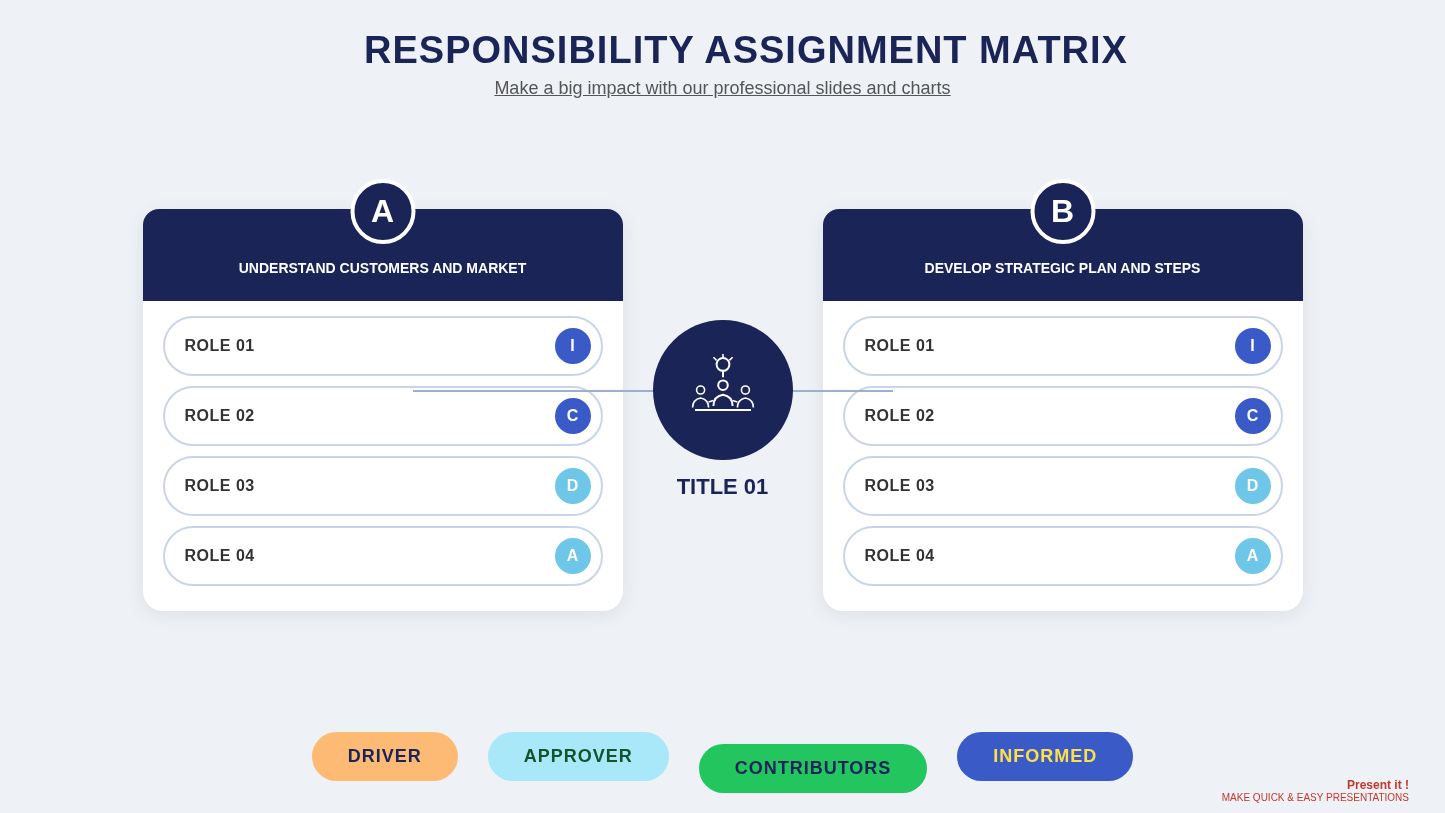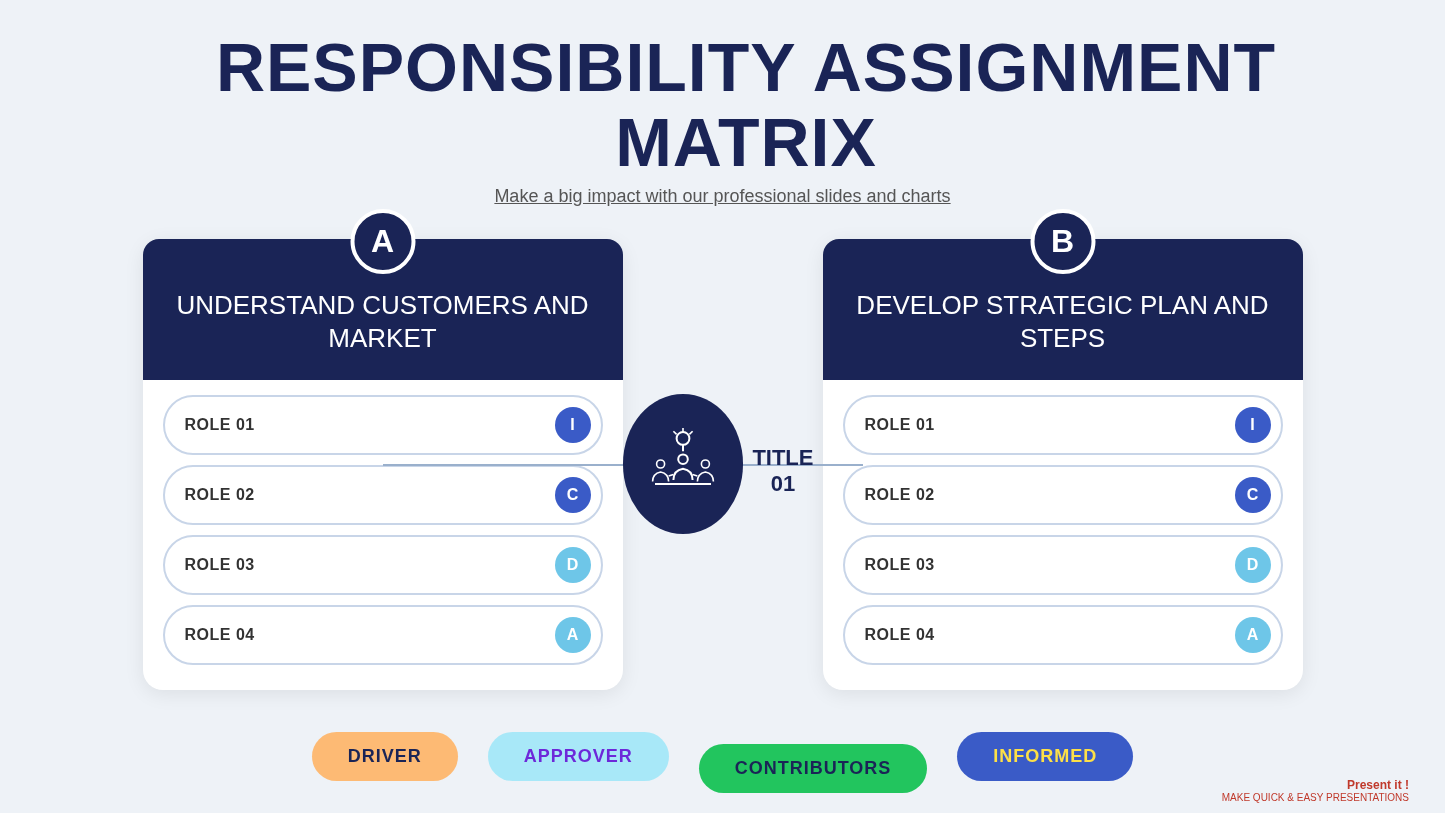--- a/index.html
+++ b/index.html
@@ -22,21 +22,21 @@
       align-items: center;
       padding: 30px 60px 20px;
     }
 
     
     .header {
       text-align: center;
       margin-bottom: 10px;
     }
     .main-title {
-      font-size: 68px;
+      font-size: 38px;
       font-weight: 900;
       color: #1a2456;
       letter-spacing: 1px;
       text-transform: uppercase;
       line-height: 1.1;
       margin-left: 47px;
     }
     .subtitle {
       font-size: 18px;
       color: #555;
@@ -70,22 +70,22 @@
     .card-header {
       background: #1a2456;
       border-radius: 16px 16px 0 0;
       padding: 50px 30px 24px;
       text-align: center;
       position: relative;
     }
 
     .card-header-title {
       color: white;
-      font-size: 26px;
-      font-weight: 400;
+      font-size: 14px;
+      font-weight: 700;
       text-transform: uppercase;
       line-height: 1.3;
     }
 
     
     .letter-badge {
       position: absolute;
       top: -30px;
       left: 50%;
       transform: translateX(-50%);
@@ -142,21 +142,21 @@
     }
 
     .badge-i { background: #3a5bc7; }
     .badge-c { background: #3a5bc7; }
     .badge-d { background: #6ec6e8; }
     .badge-a { background: #6ec6e8; }
 
     
     .center-area {
       display: flex;
-      flex-direction: row;
+      flex-direction: column;
       align-items: center;
       justify-content: center;
       width: 200px;
       flex-shrink: 0;
       position: relative;
       z-index: 5;
     }
 
     .center-circle {
       width: 140px;
@@ -208,21 +208,21 @@
     }
 
     .footer-badge-driver {
       background: #fdba74;
       color: #1a2456;
       border: none;
     }
 
     .footer-badge-approver {
       background: #a8e8f8;
-      color: #6d28d9;
+      color: #14532d;
       border: none;
     }
 
     .footer-badge-contributors {
       background: #22c55e;
       color: #1a2456;
       border: none;
       margin-top: 24px;
     }
 

